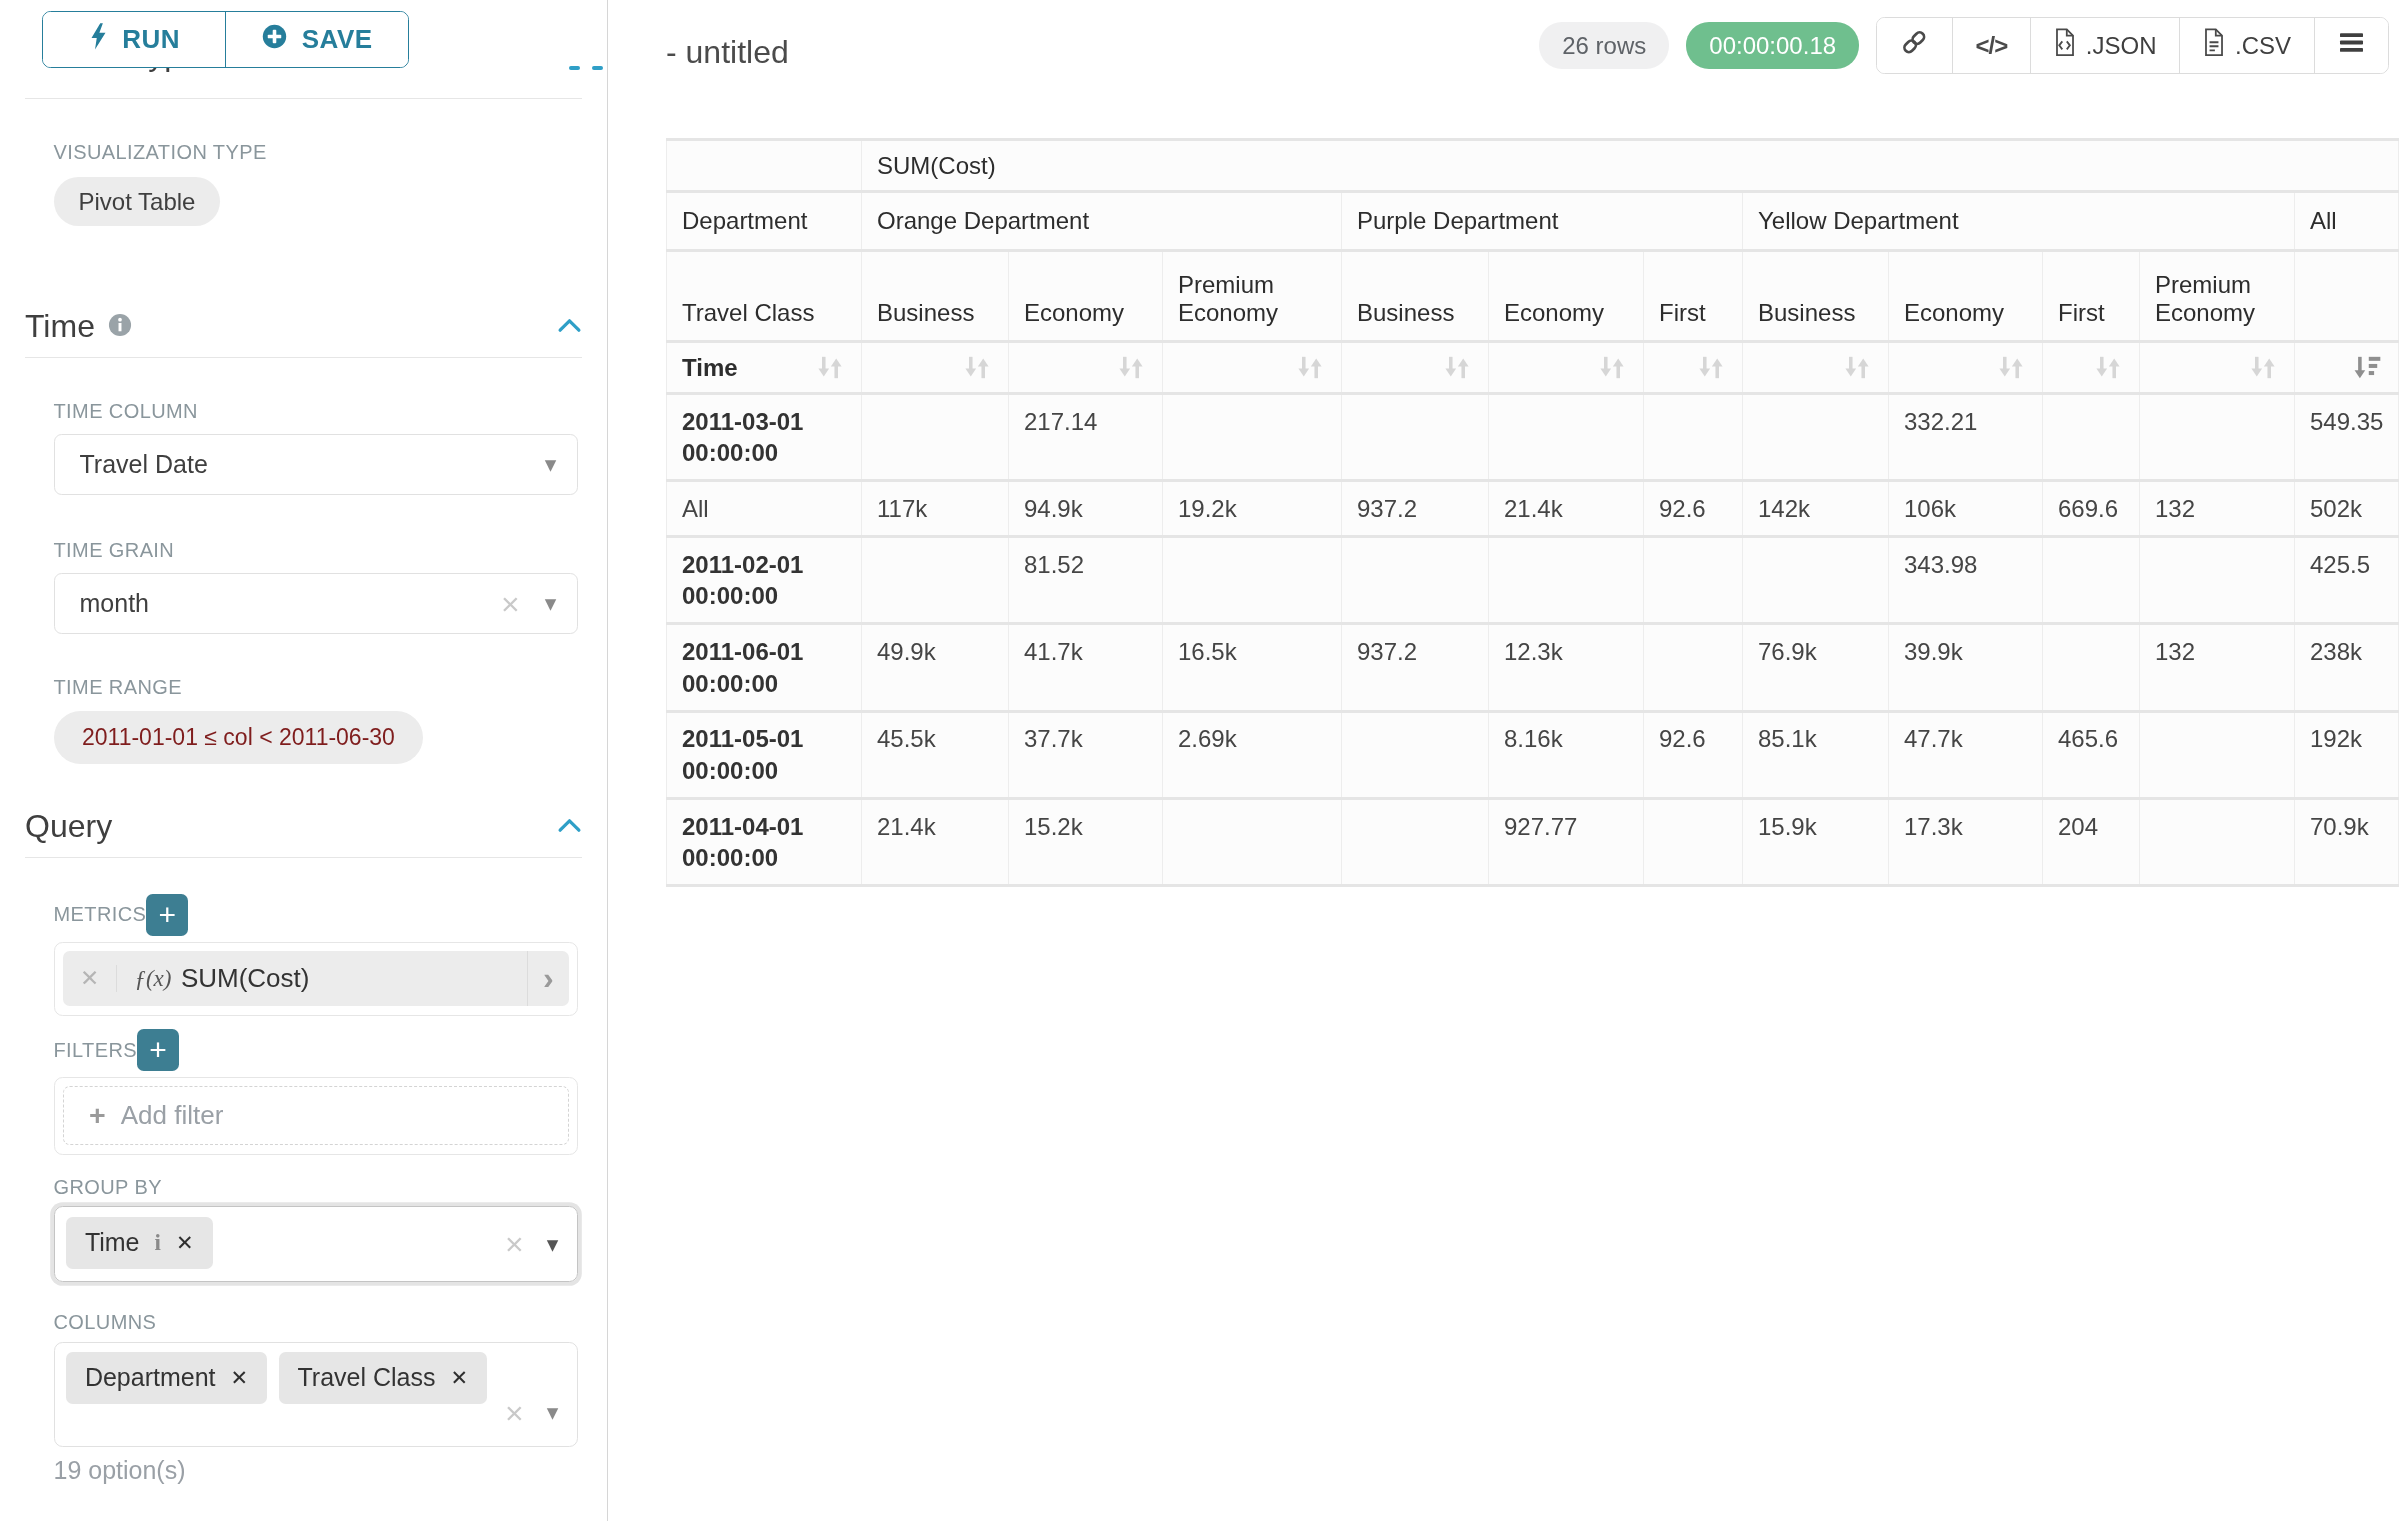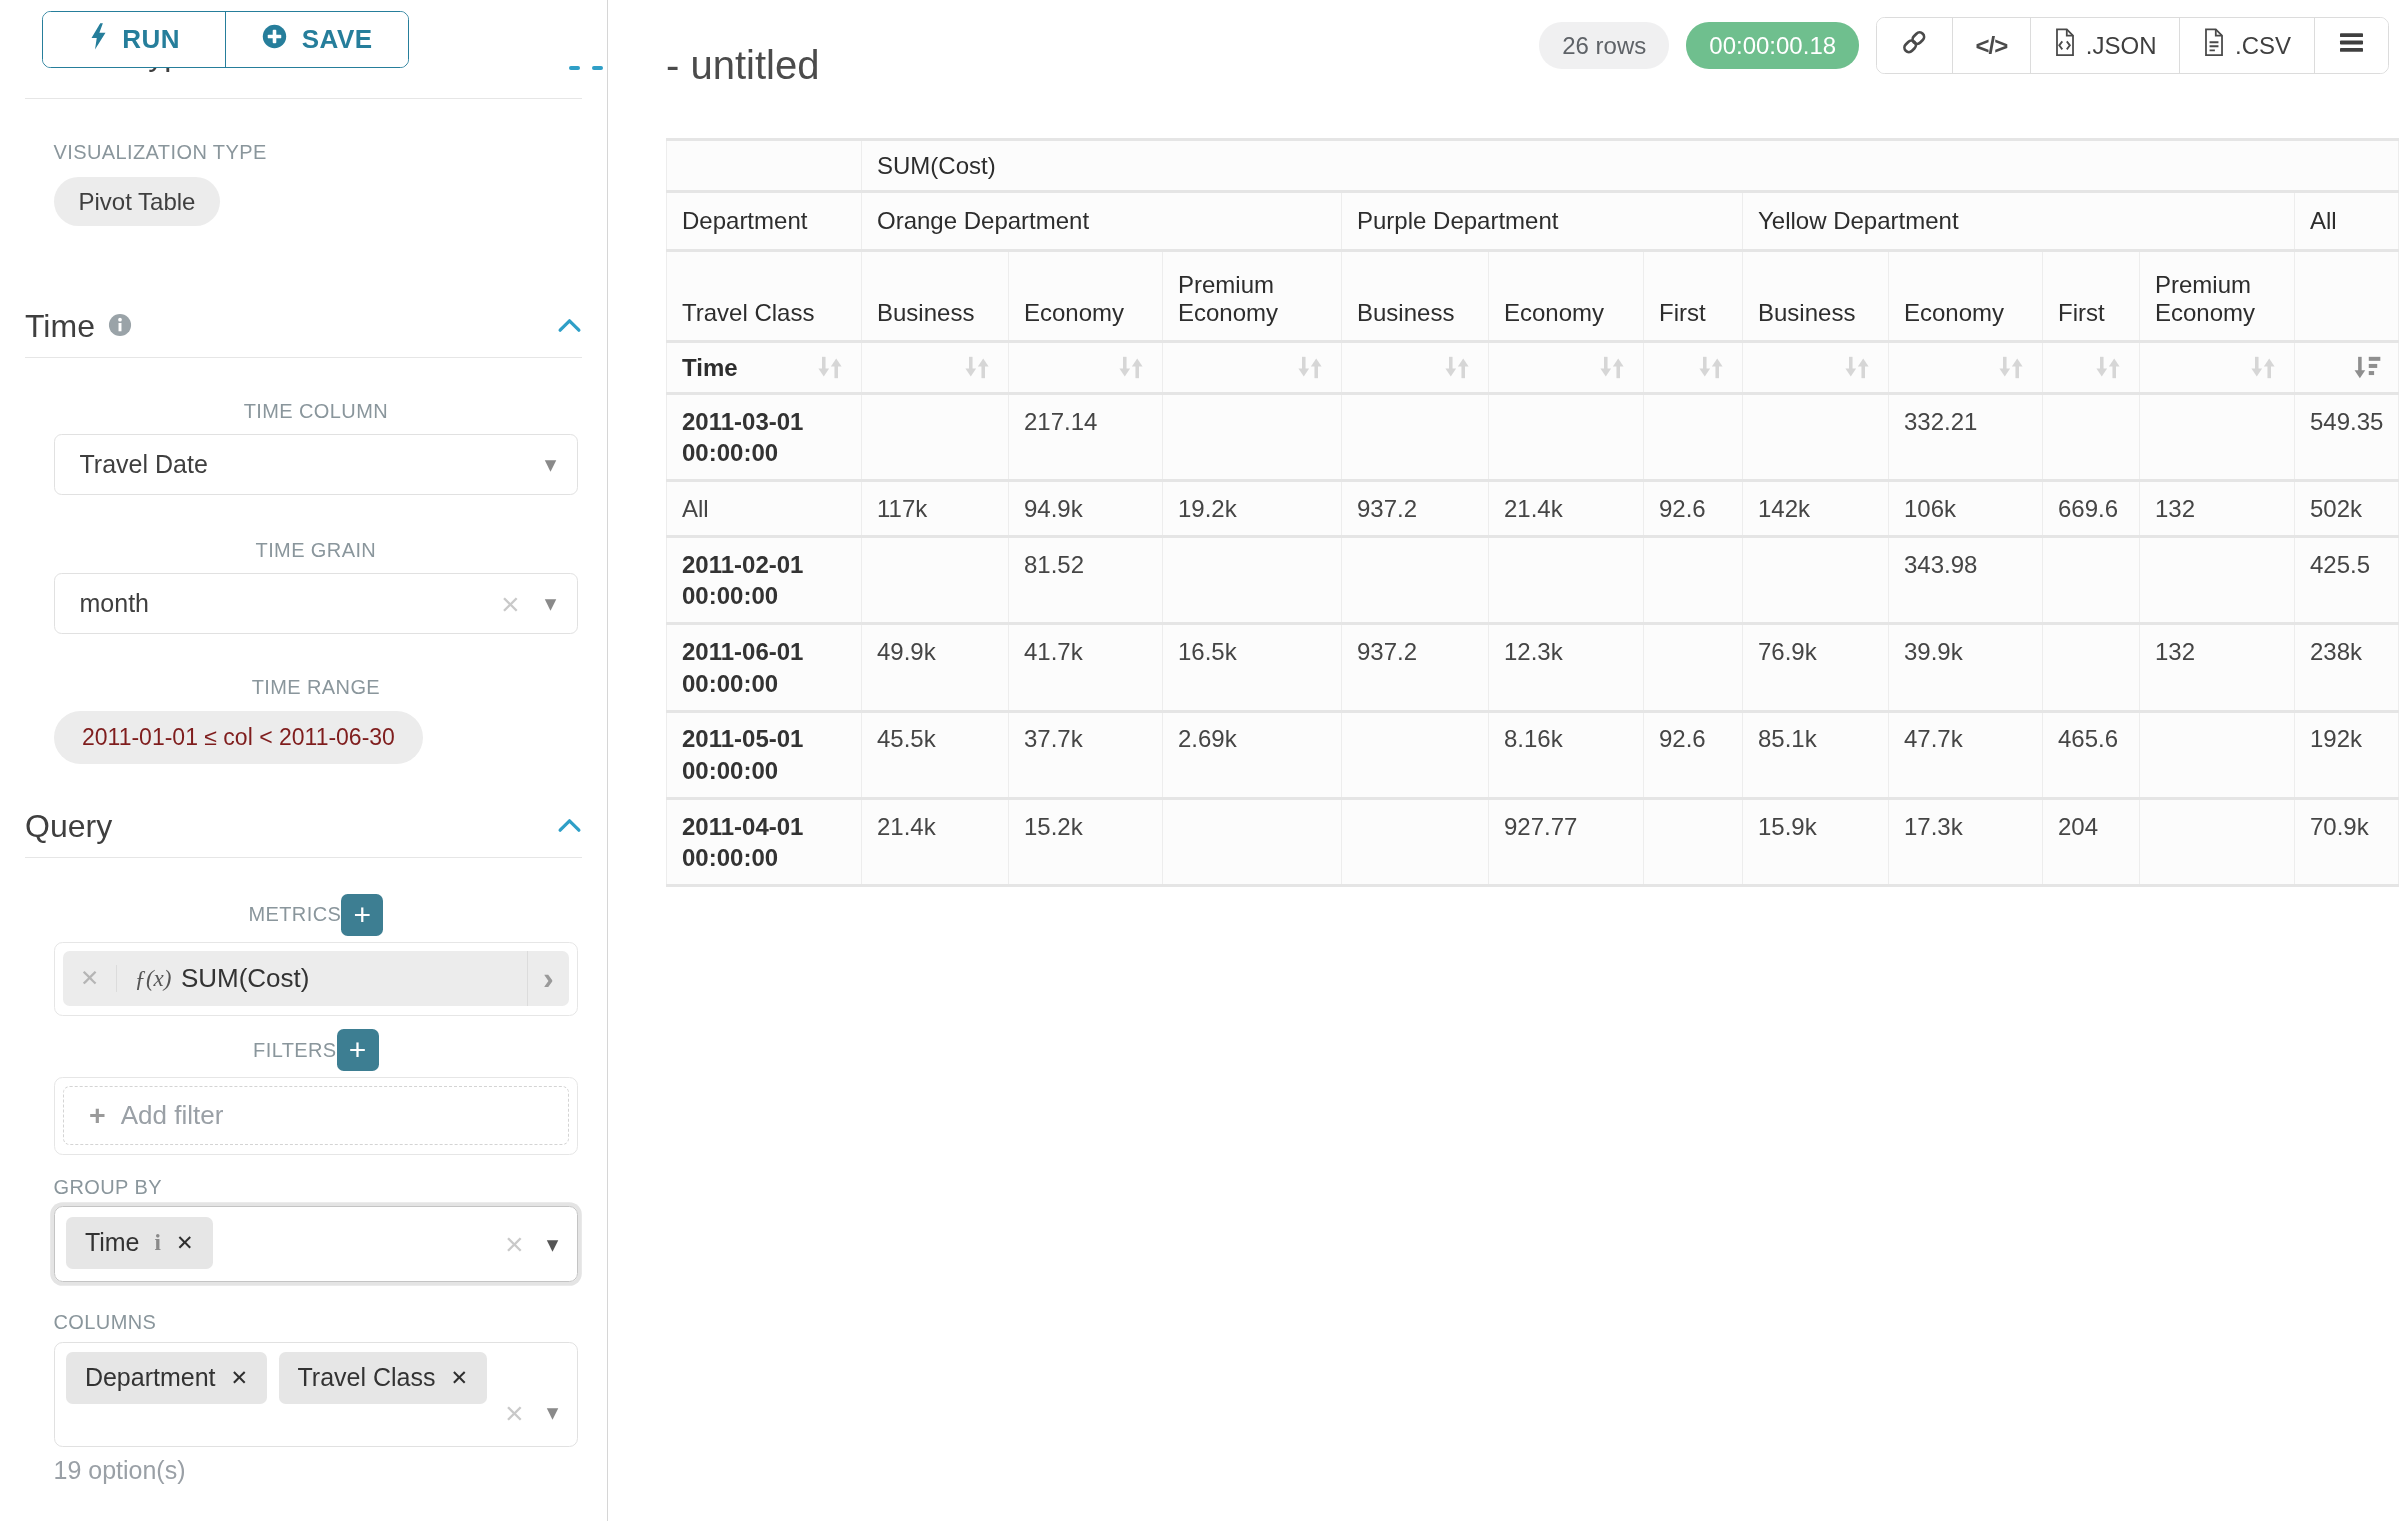--- a/index.html
+++ b/index.html
@@ -26,21 +26,21 @@
   .viz-label { margin-top: 42px; }
   .viz-pill { display: inline-block; margin-top: 13.3px; padding: 10.5px 25px; background: #ececec;
     border-radius: 25px; font-size: 24px; color: #3f3f3f; }
 
   .section-header { margin-top: 82px; display: flex; align-items: center; gap: 13.3px;
     padding-bottom: 11.4px; border-bottom: 1.9px solid #e6e6e6; }
   .section-header.query { margin-top: 44px; }
   .section-title { font-size: 32px; color: #3f3f3f; }
   .section-chevron { margin-left: auto; cursor: pointer; }
 
-  .ctl-label-row { margin-top: 42px; display: flex; align-items: center; justify-content: center; }
+  .ctl-label-row { margin-top: 42px; display: flex; align-items: center; justify-content: flex-start; }
   .select-box { position: relative; margin-top: 11.4px; height: 61px; border: 1.9px solid #e1e1e1;
     border-radius: 7.6px; background: #fff; display: flex; align-items: center; padding: 0 25px; }
   .select-value { font-size: 25px; color: #3f3f3f; }
   .select-right { position: absolute; right: 21px; top: 0; height: 100%; display: flex; align-items: center; gap: 25px; }
   .clear-x { font-size: 32px; color: #c9c9c9; cursor: pointer; line-height: 1; }
   .caret { font-size: 23px; color: #8a8a8a; cursor: pointer; line-height: 1; }
 
   .range-pill { display: inline-block; margin-top: 11.4px; padding: 13.3px 28.5px; background: #ececec;
     border-radius: 28.5px; font-size: 23px; color: #7f1d1d; cursor: pointer; }
 
@@ -71,21 +71,21 @@
   .tag-info { font-family: "Liberation Serif", "DejaVu Serif", serif; font-weight: 700; font-size: 23px; color: #8a8a8a; }
   .tag-x { font-size: 21px; font-weight: 700; color: #2f2f2f; cursor: pointer; }
   .tag-right { position: absolute; right: 19px; top: 50%; transform: translateY(-50%);
     display: flex; align-items: center; gap: 23px; }
   .tag-right.low { top: auto; transform: none; bottom: 17px; }
   .hint { margin-top: 9.5px; font-size: 25px; color: #9aa0a6; }
   .col-label { margin-top: 28.5px; }
 
   
   .main { position: absolute; left: 609px; top: 0; right: 0; height: 1522px; background: #fff; }
-  .page-title { position: absolute; left: 57px; top: 43px; font-size: 40px; color: #4b4b4b; }
+  .page-title { position: absolute; left: 57px; top: 34px; font-size: 32px; color: #4b4b4b; }
   .header-right { position: absolute; top: 17px; right: 17px; display: flex; align-items: center; gap: 17px; }
   .badge { padding: 9.5px 23px; border-radius: 23px; font-size: 24px; }
   .badge.rows { background: #f0f0f1; color: #5f6368; }
   .badge.timer { background: #6fbf8e; color: #fff; }
   .export-group { display: flex; align-items: stretch; height: 57px; background: #fff;
     border: 1.9px solid #dcdcdc; border-radius: 8.6px; overflow: hidden; }
   .export-btn { display: flex; align-items: center; justify-content: center; gap: 9.5px;
     padding: 0 23px; background: #fff; border: none; cursor: pointer; font-family: inherit;
     font-size: 24px; color: #3f3f3f; }
   .export-btn + .export-btn { border-left: 1.9px solid #dcdcdc; }

